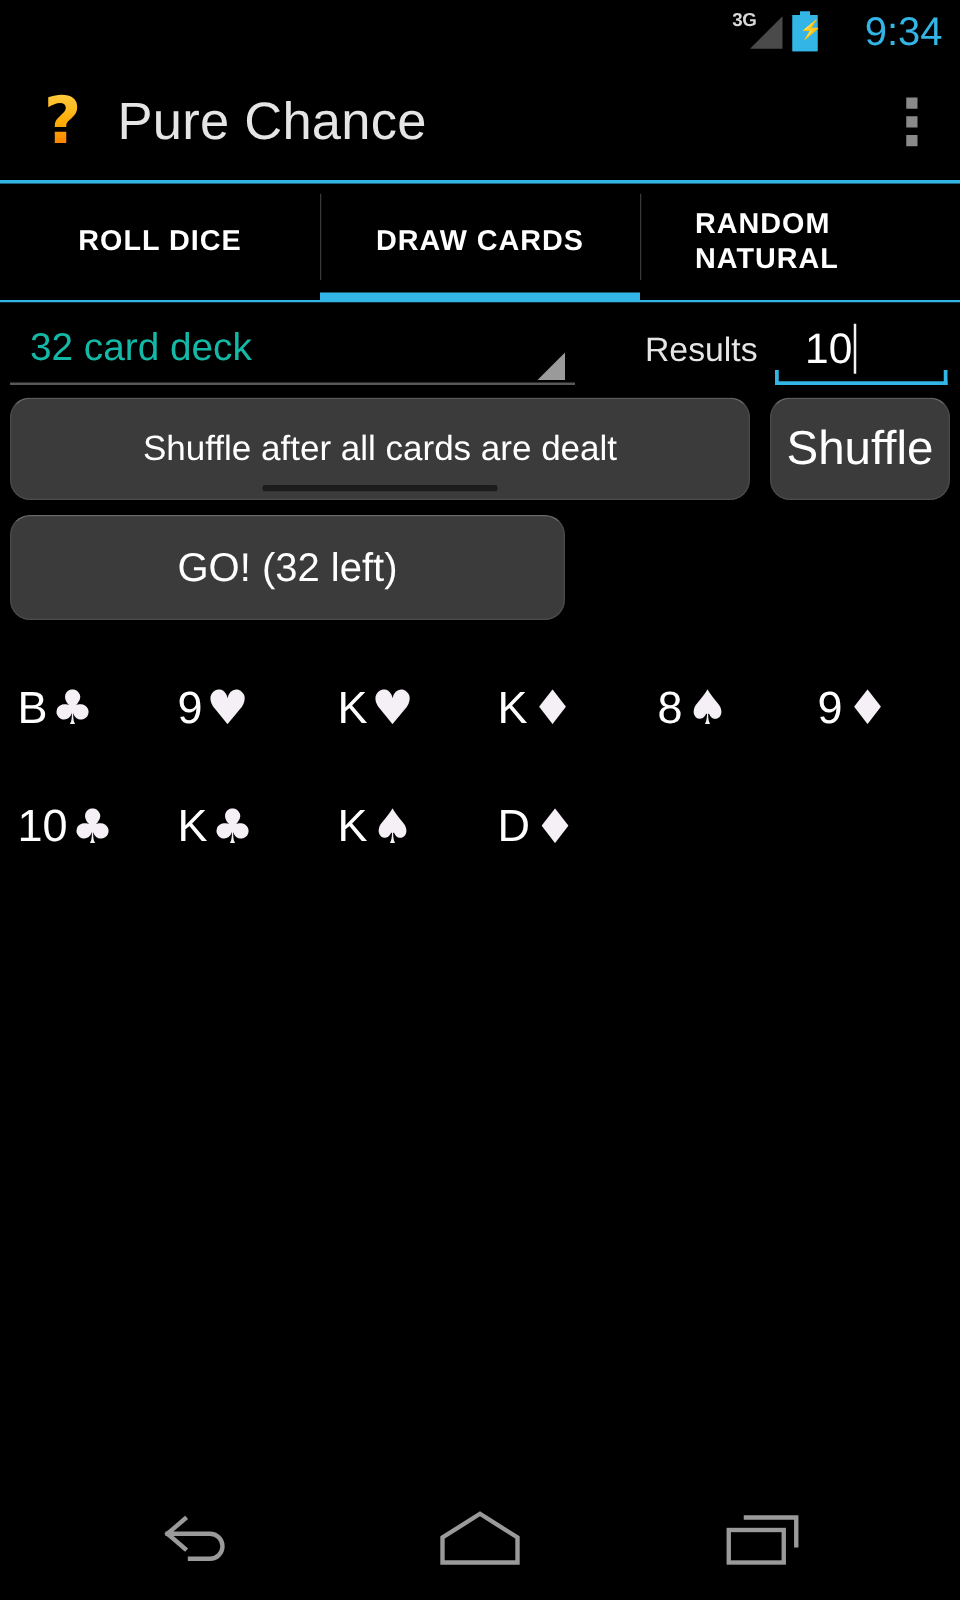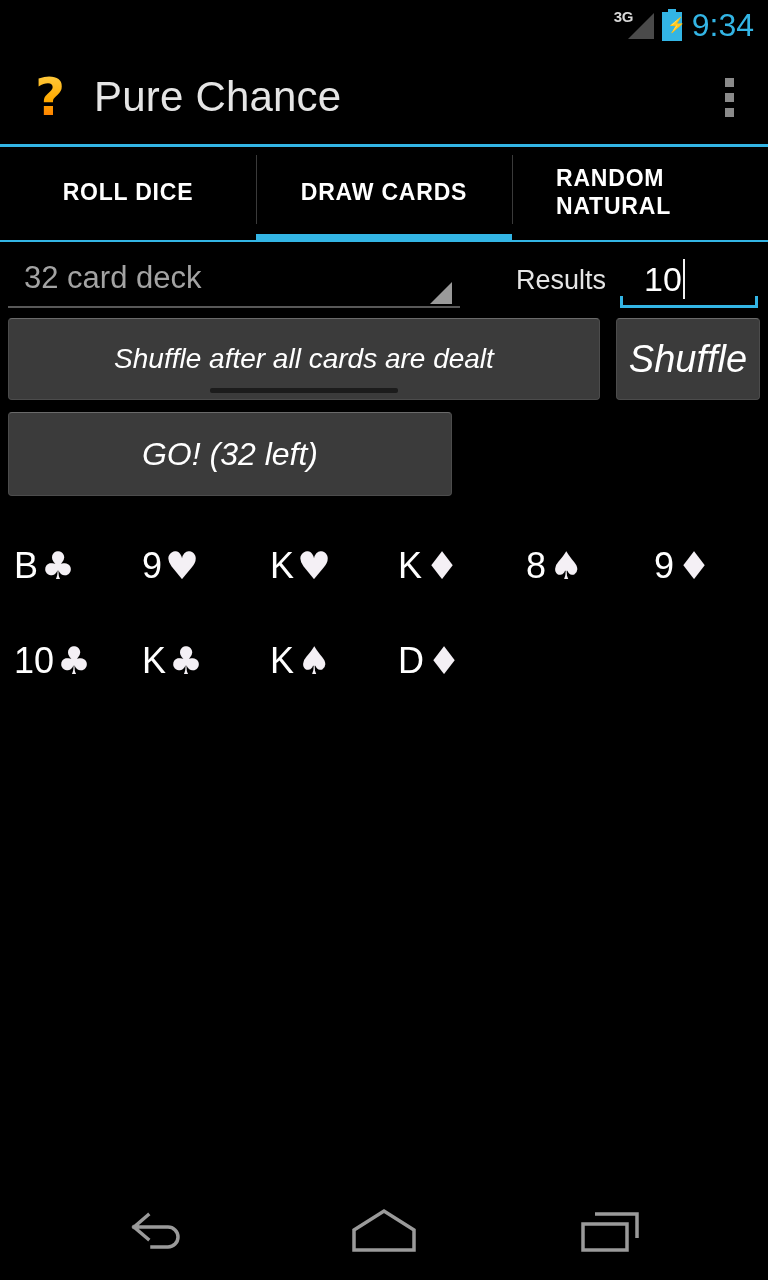--- a/index.html
+++ b/index.html
@@ -102,20 +102,21 @@
     font-size: 15px;
     line-height: 18px;
     text-align: center;
   }
   .clock {
     font-size: 32px;
     color: #33b5e5;
     line-height: 1;
     padding-left: 4px;
     letter-spacing: 0px;
+    margin-left: 28px;
   }
 
   
   .actionbar {
     height: 97px;
     flex: 0 0 97px;
     background: #000000;
     display: flex;
     align-items: center;
     padding: 0 18px 0 30px;
@@ -233,21 +234,21 @@
     position: relative;
     width: 452px;
     height: 58px;
     box-sizing: border-box;
     border-bottom: 2px solid #585858;
     display: flex;
     align-items: center;
   }
   .spinner-text {
     font-size: 31px;
-    color: #a3a3a3;
+    color: #14b8a6;
     padding-left: 16px;
   }
   .spinner-arrow {
     position: absolute;
     right: 8px;
     bottom: 2px;
     width: 0;
     height: 0;
     border-style: solid;
     border-width: 0 0 22px 22px;
@@ -300,28 +301,27 @@
     background: #f2f2f2;
     vertical-align: -8px;
     margin-left: 1px;
   }
 
   
   .btn {
     background: #3b3b3b;
     border: 1px solid #4c4c4c;
     border-top-color: #6a6a6a;
-    border-radius: 4px;
+    border-radius: 16px;
     color: #ffffff;
     display: flex;
     align-items: center;
     justify-content: center;
     box-sizing: border-box;
     text-align: center;
-    font-style: italic;
   }
   .row-shuffle {
     display: flex;
     gap: 16px;
     margin-top: 10px;
     height: 82px;
   }
   .toggle-btn {
     position: relative;
     flex: 0 0 592px;

